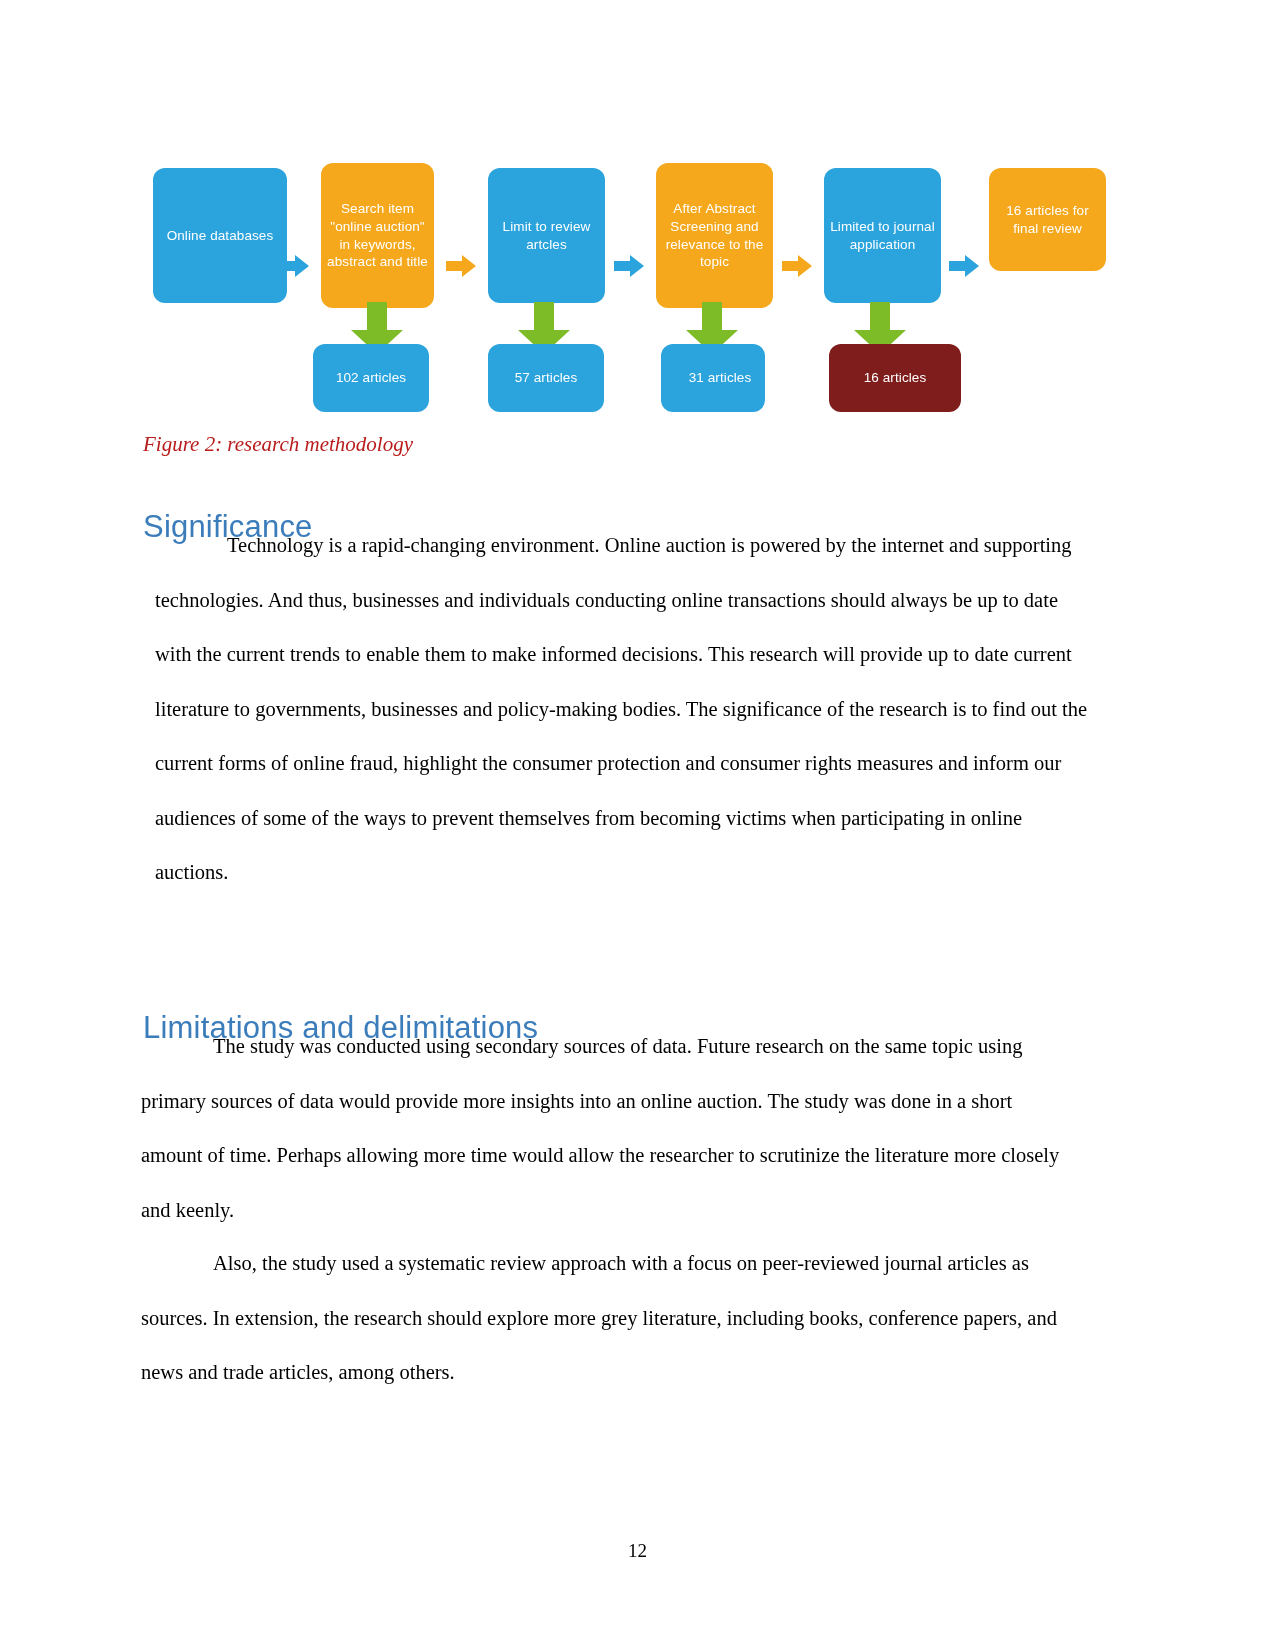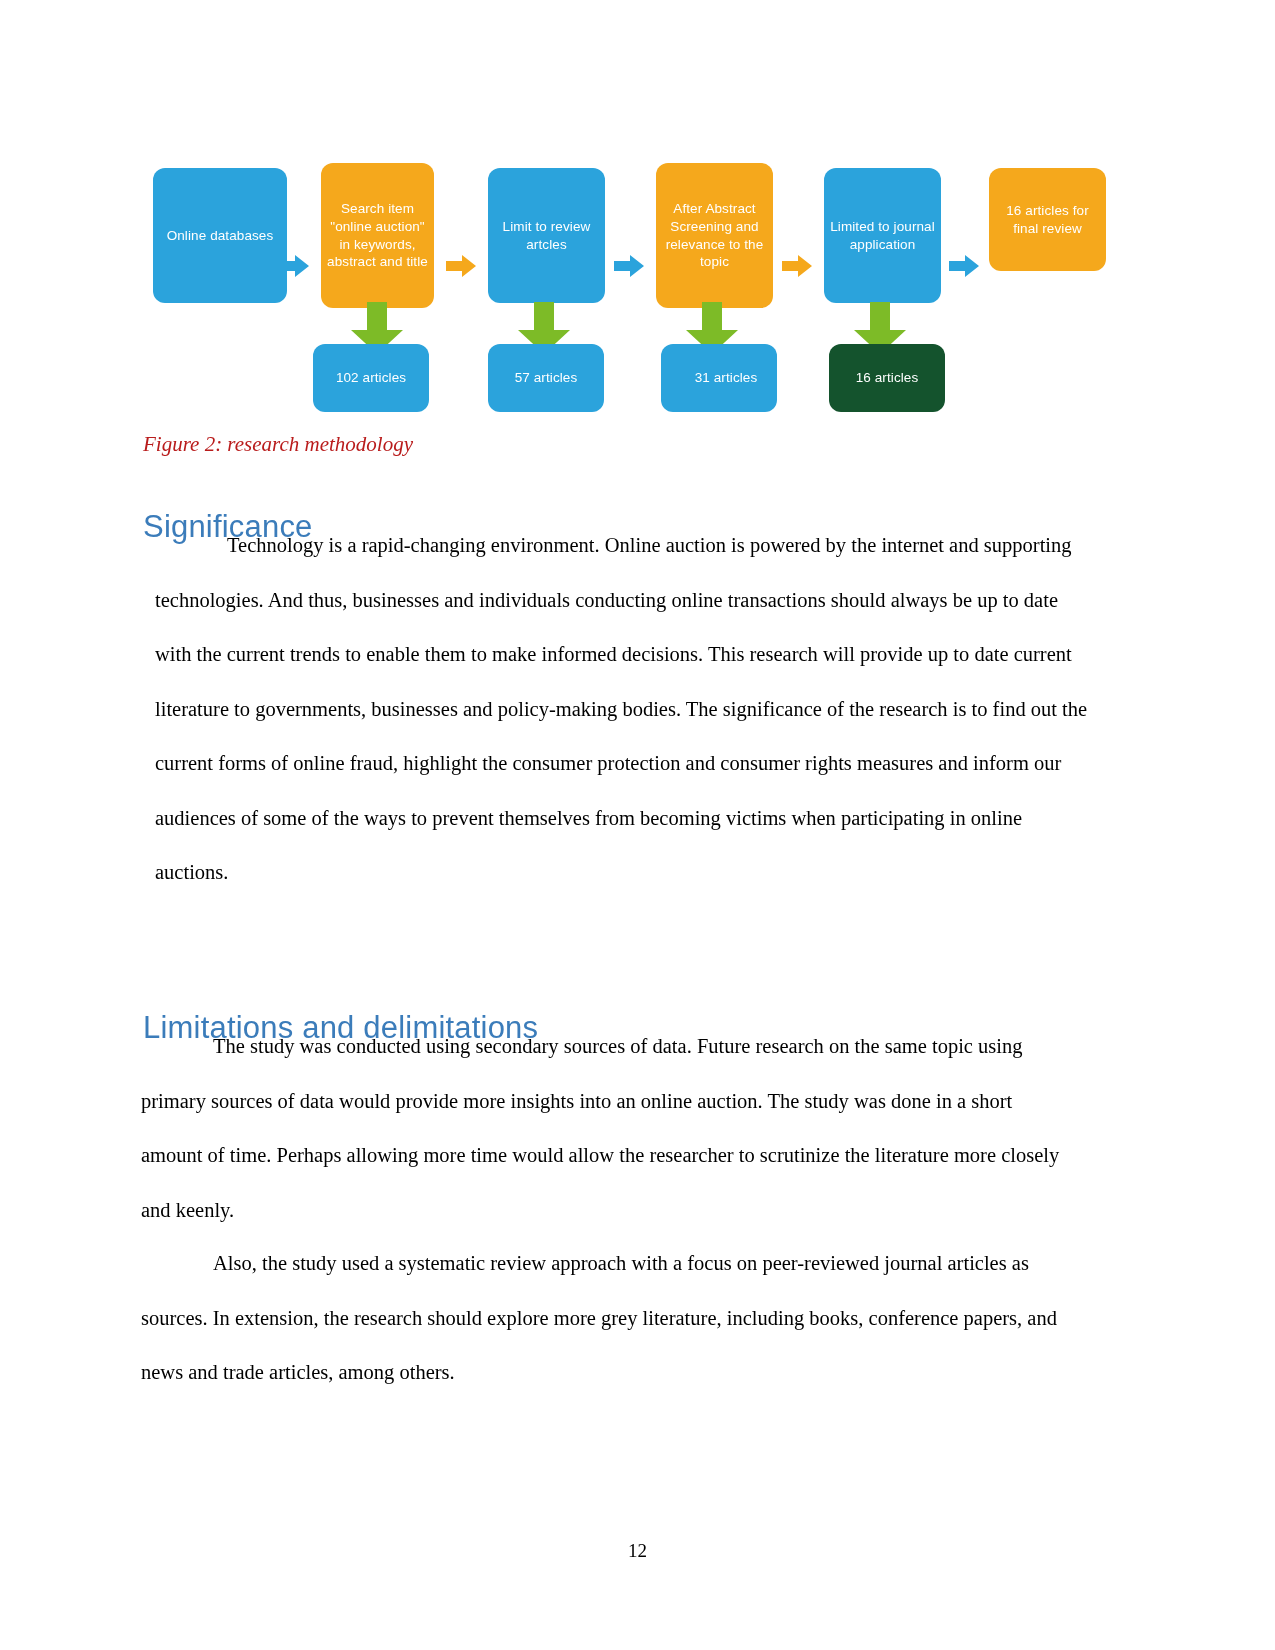--- a/index.html
+++ b/index.html
@@ -198,24 +198,24 @@
         <path d="M18 0 H38 V28 H54 L28 52 L2 28 H18 Z" fill="#7DBB27"></path>
       </svg>
     </div>
 
     <div class="node square" style="left:170px; top:194px; width:116px; height:68px; background:#2BA3DC;">
       <span>102 articles</span>
     </div>
     <div class="node square" style="left:345px; top:194px; width:116px; height:68px; background:#2BA3DC;">
       <span>57 articles</span>
     </div>
-    <div class="node square" style="left:518px; top:194px; width:116px; height:68px; background:#2BA3DC;padding-left:20px;">
+    <div class="node square" style="left:518px; top:194px; width:104px; height:68px; background:#2BA3DC;padding-left:20px;">
       <span>31 articles</span>
     </div>
-    <div class="node square" style="left:686px; top:194px; width:116px; height:68px; background:#14532d;">
+    <div class="node square" style="left:686px; top:194px; width:132px; height:68px; background:#7f1d1d;">
       <span>16 articles</span>
     </div>
   </div>
 
   <div class="caption">Figure 2: research methodology</div>
 
   <h2 class="heading" id="heading-significance">Significance</h2>
 
   <div class="body-block" id="para-significance">
     <p>Technology is a rapid-changing environment. Online auction is powered by the internet and supporting technologies. And thus, businesses and individuals conducting online transactions should always be up to date with the current trends to enable them to make informed decisions. This research will provide up to date current literature to governments, businesses and policy-making bodies. The significance of the research is to find out the current forms of online fraud, highlight the consumer protection and consumer rights measures and inform our audiences of some of the ways to prevent themselves from becoming victims when participating in online auctions.</p>

